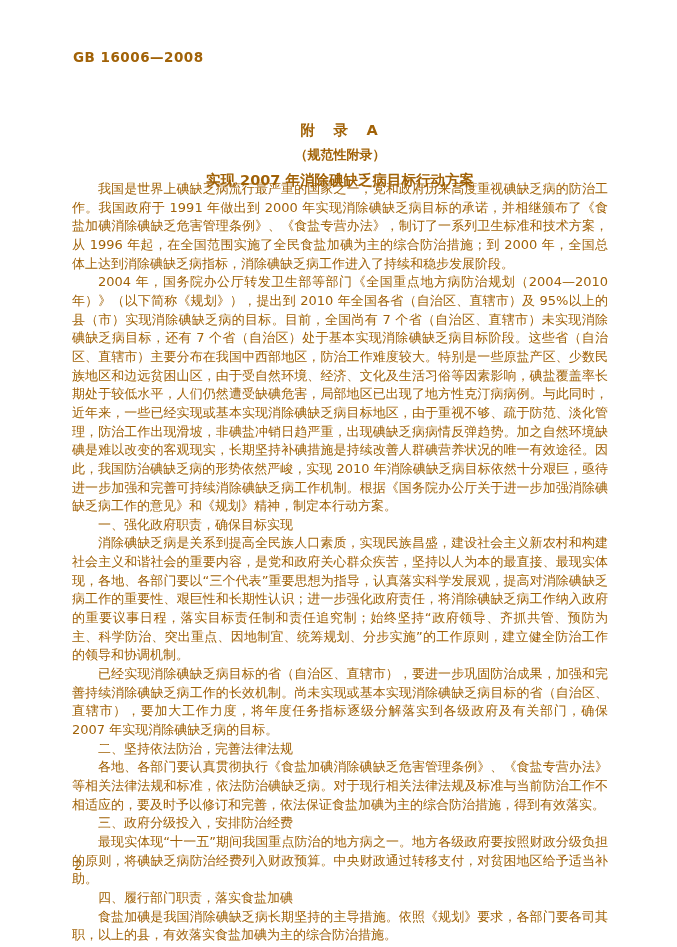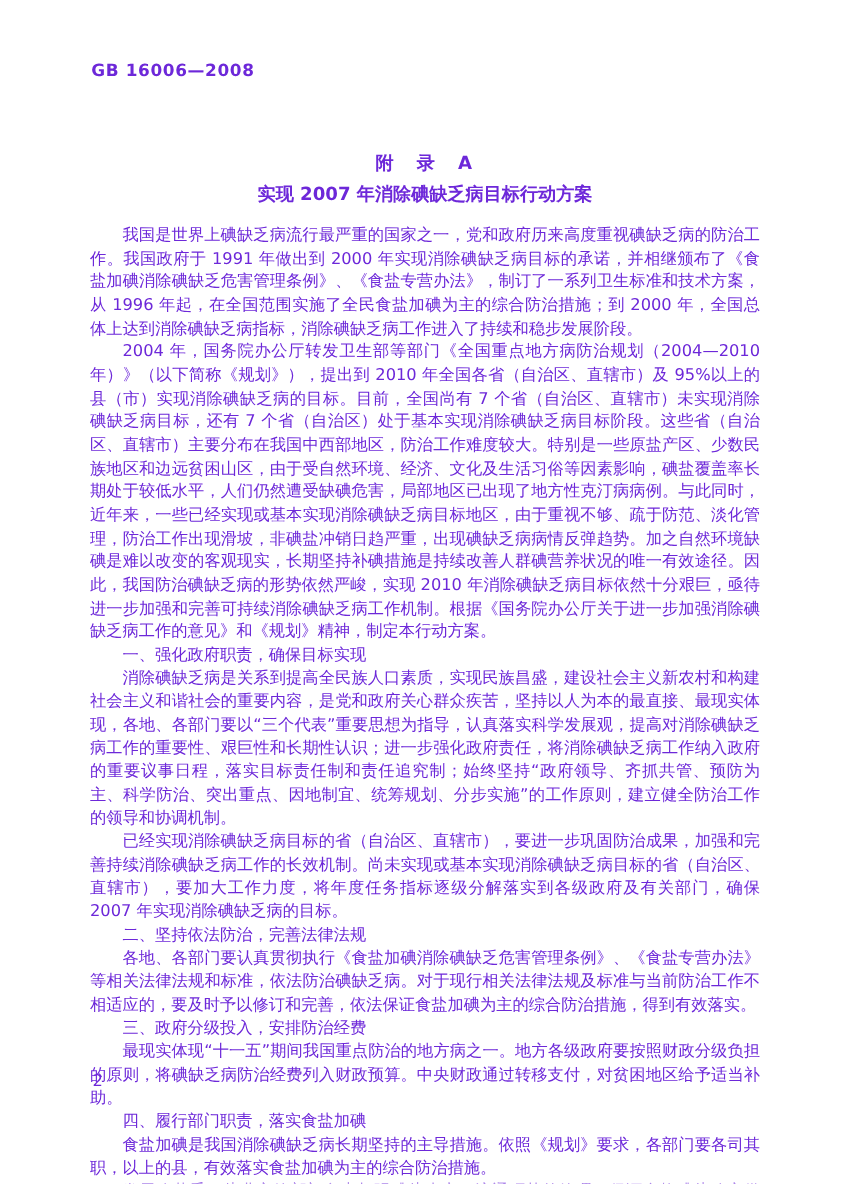--- a/index.html
+++ b/index.html
@@ -61,26 +61,27 @@
   .page-number {
     position: absolute;
     left: 74px;
     top: 858px;
     font-size: 13px;
   }
 </style>
 </head>
 <body>
 
-<div class="page" style="background: rgb(255, 255, 255); color: #6d28d9;">
+<div class="page" style="background: rgb(255, 255, 255); color: #a16207;">
 
   <div class="doc-header">GB 16006—2008</div>
 
   <div class="appendix-head">
     <div class="appendix-label">附　录　A</div>
+    <div class="appendix-note">（规范性附录）</div>
     <div class="appendix-title">实现 2007 年消除碘缺乏病目标行动方案</div>
   </div>
 
   <div class="body-text" id="body-content">
       <div class="para">我国是世界上碘缺乏病流行最严重的国家之一，党和政府历来高度重视碘缺乏病的防治工作。我国政府于 1991 年做出到 2000 年实现消除碘缺乏病目标的承诺，并相继颁布了《食盐加碘消除碘缺乏危害管理条例》、《食盐专营办法》，制订了一系列卫生标准和技术方案，从 1996 年起，在全国范围实施了全民食盐加碘为主的综合防治措施；到 2000 年，全国总体上达到消除碘缺乏病指标，消除碘缺乏病工作进入了持续和稳步发展阶段。</div>
       <div class="para">2004 年，国务院办公厅转发卫生部等部门《全国重点地方病防治规划（2004—2010 年）》（以下简称《规划》），提出到 2010 年全国各省（自治区、直辖市）及 95%以上的县（市）实现消除碘缺乏病的目标。目前，全国尚有 7 个省（自治区、直辖市）未实现消除碘缺乏病目标，还有 7 个省（自治区）处于基本实现消除碘缺乏病目标阶段。这些省（自治区、直辖市）主要分布在我国中西部地区，防治工作难度较大。特别是一些原盐产区、少数民族地区和边远贫困山区，由于受自然环境、经济、文化及生活习俗等因素影响，碘盐覆盖率长期处于较低水平，人们仍然遭受缺碘危害，局部地区已出现了地方性克汀病病例。与此同时，近年来，一些已经实现或基本实现消除碘缺乏病目标地区，由于重视不够、疏于防范、淡化管理，防治工作出现滑坡，非碘盐冲销日趋严重，出现碘缺乏病病情反弹趋势。加之自然环境缺碘是难以改变的客观现实，长期坚持补碘措施是持续改善人群碘营养状况的唯一有效途径。因此，我国防治碘缺乏病的形势依然严峻，实现 2010 年消除碘缺乏病目标依然十分艰巨，亟待进一步加强和完善可持续消除碘缺乏病工作机制。根据《国务院办公厅关于进一步加强消除碘缺乏病工作的意见》和《规划》精神，制定本行动方案。</div>
       <div class="heading">一、强化政府职责，确保目标实现</div>
       <div class="para">消除碘缺乏病是关系到提高全民族人口素质，实现民族昌盛，建设社会主义新农村和构建社会主义和谐社会的重要内容，是党和政府关心群众疾苦，坚持以人为本的最直接、最现实体现，各地、各部门要以“三个代表”重要思想为指导，认真落实科学发展观，提高对消除碘缺乏病工作的重要性、艰巨性和长期性认识；进一步强化政府责任，将消除碘缺乏病工作纳入政府的重要议事日程，落实目标责任制和责任追究制；始终坚持“政府领导、齐抓共管、预防为主、科学防治、突出重点、因地制宜、统筹规划、分步实施”的工作原则，建立健全防治工作的领导和协调机制。</div>
       <div class="para">已经实现消除碘缺乏病目标的省（自治区、直辖市），要进一步巩固防治成果，加强和完善持续消除碘缺乏病工作的长效机制。尚未实现或基本实现消除碘缺乏病目标的省（自治区、直辖市），要加大工作力度，将年度任务指标逐级分解落实到各级政府及有关部门，确保 2007 年实现消除碘缺乏病的目标。</div>
       <div class="heading">二、坚持依法防治，完善法律法规</div>

